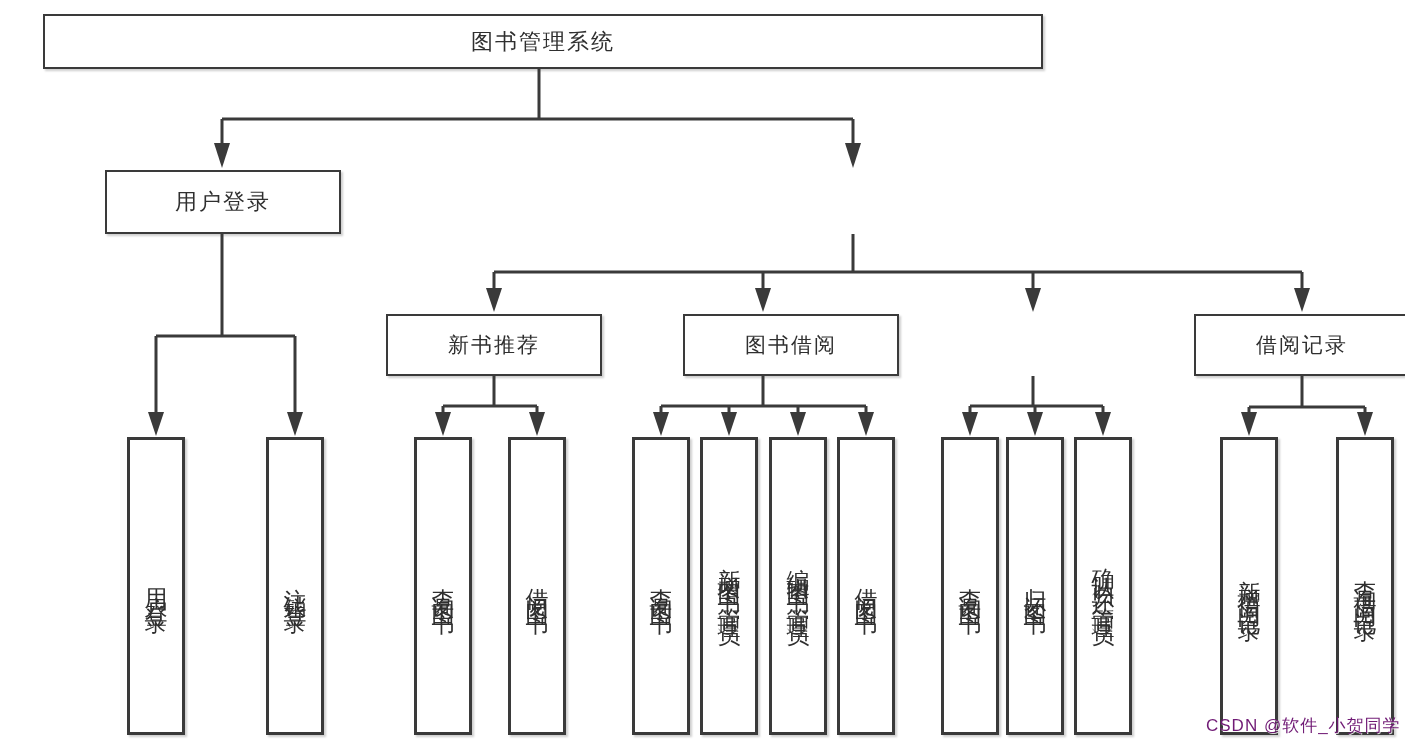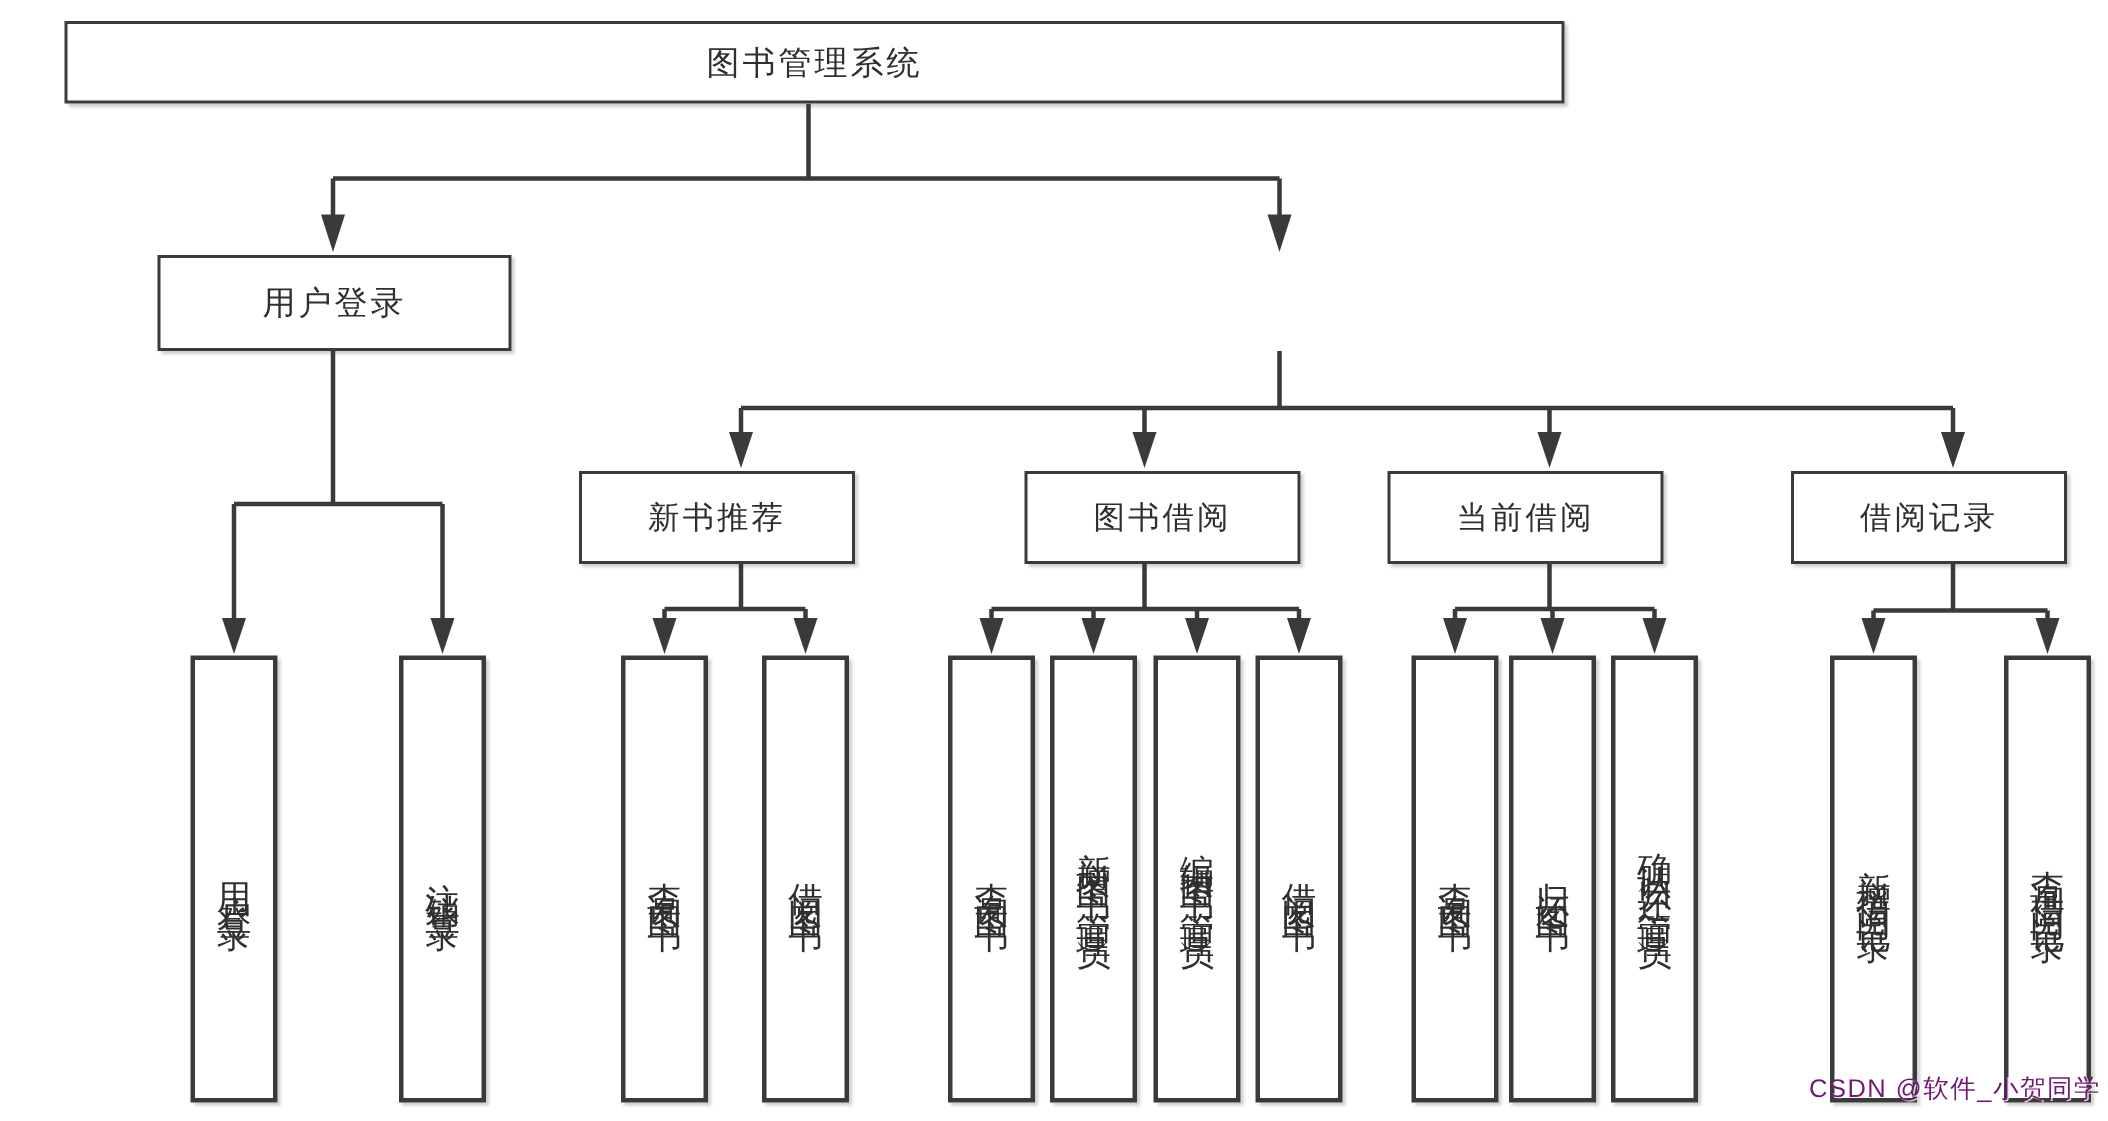--- a/index.html
+++ b/index.html
@@ -26,21 +26,21 @@
     display: flex;
     align-items: center;
     justify-content: center;
     color: #2f2f2f;
     font-size: 22px;
     letter-spacing: 2px;
     box-shadow: 2px 2px 2px rgba(60,60,60,0.25);
   }
   .node.root { left: 20px; top: 14px; width: 1000px; height: 55px; }
   .node.lvl2 { top: 170px; width: 236px; height: 64px; }
-  .node.lvl3 { top: 314px; width: 184px; height: 62px; font-size: 21px; }
+  .node.lvl3 { top: 314px; width: 216px; height: 62px; font-size: 21px; }
   .leaf {
     position: absolute;
     top: 437px;
     width: 58px;
     height: 298px;
     box-sizing: border-box;
     background: #ffffff;
     border: 3px solid #3a3a3a;
     display: flex;
     align-items: center;
@@ -131,23 +131,20 @@
   <div class="node lvl2" style="left:82px">
     <span>用户登录</span>
   </div>
 
   <div class="node lvl3" style="left:363px">
     <span>新书推荐</span>
   </div>
   <div class="node lvl3" style="left:660px">
     <span>图书借阅</span>
   </div>
-  <div class="node lvl3" style="left:902px">
-    <span>当前借阅</span>
-  </div>
   <div class="node lvl3" style="left:1171px">
     <span>借阅记录</span>
   </div>
 
   <div class="leaf" style="left:104px">
     <span class="vtext">用户登录</span>
   </div>
   <div class="leaf" style="left:243px">
     <span class="vtext">注销登录</span>
   </div>

